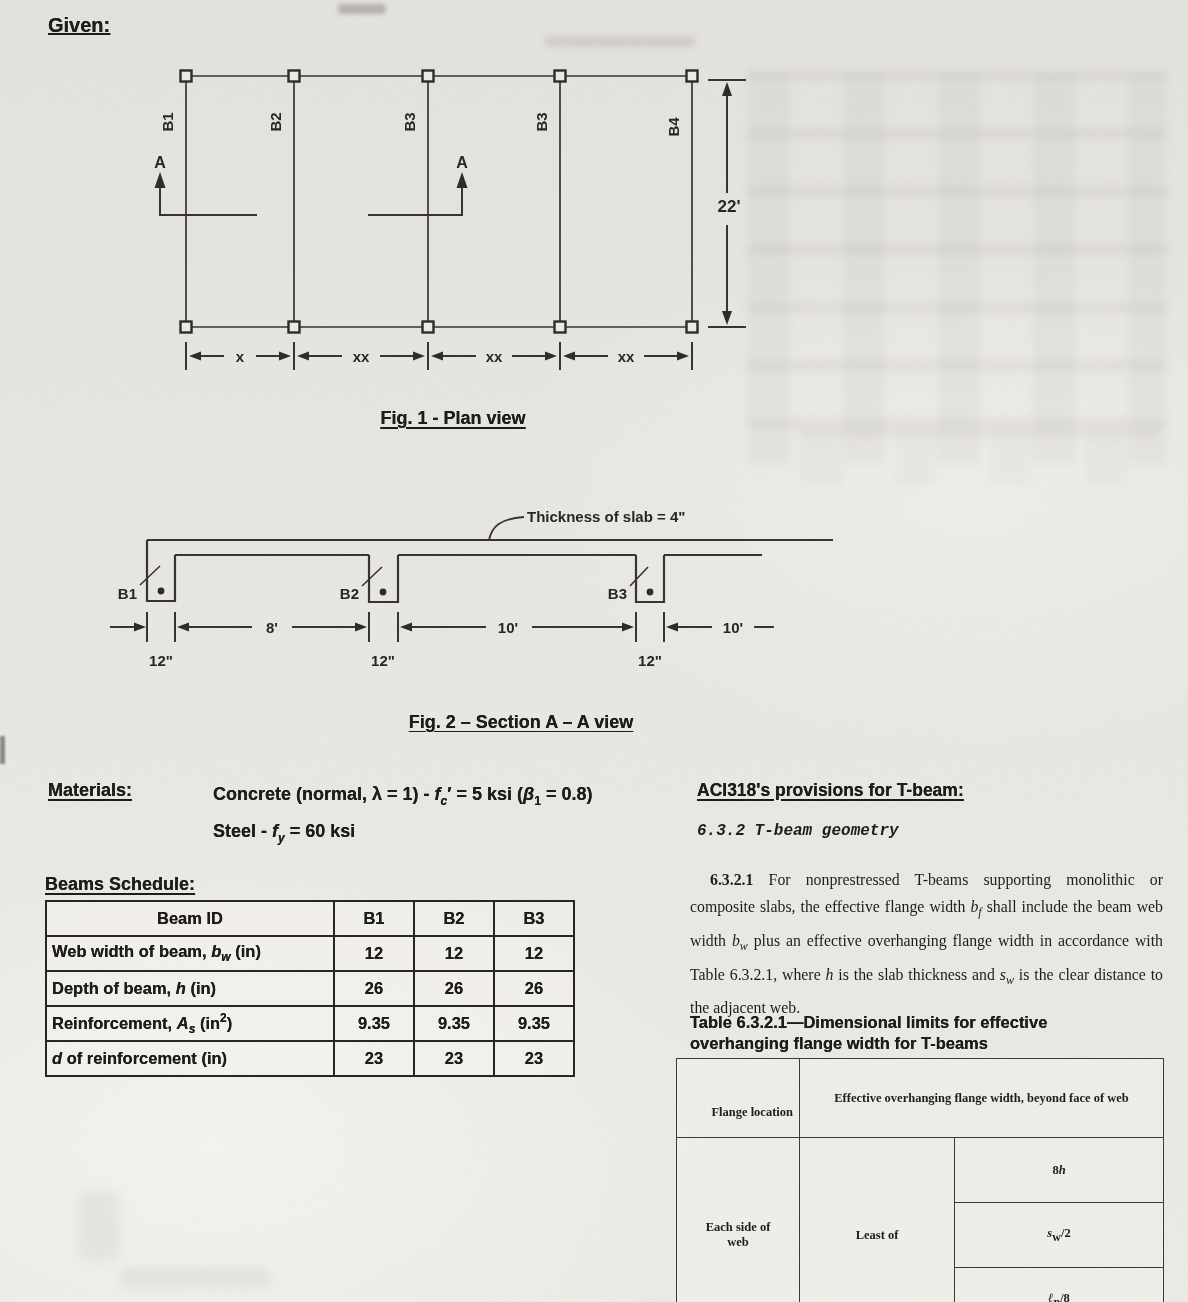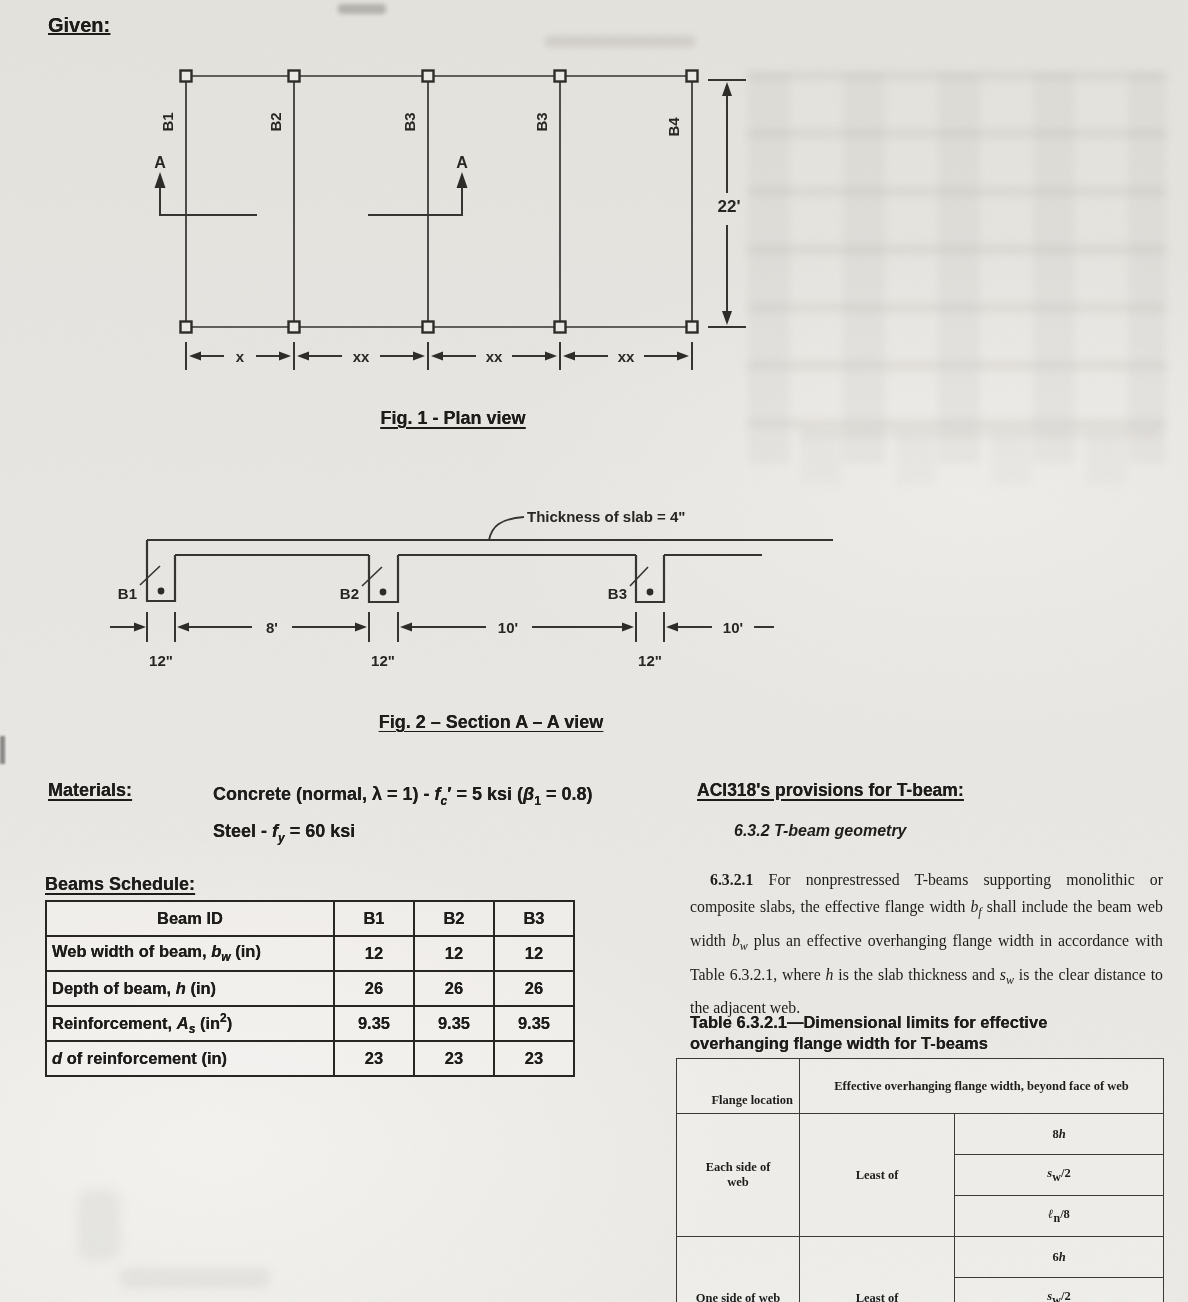--- a/index.html
+++ b/index.html
@@ -27,25 +27,25 @@
   sub{font-size:12px;}
   sup{font-size:12px;}
   
   table{border-collapse:collapse;}
   .bs-table{font-size:16.5px;font-weight:bold;text-shadow:0 0 0.5px currentColor;}
   .bs-table td{border:2.2px solid #262421;height:25px;padding:4px 5px;background:rgba(248,247,244,0.45);}
   .bs-table td.lbl{text-align:left;width:276px;}
   .bs-table td.ctr{text-align:center;width:68px;}
   
   .aci-head{font-size:17.5px;}
-  .aci-sec{font-family:Liberation Sans, sans-serif;font-weight:bold;font-style:italic;font-size:16px;margin-left:37px;}
+  .aci-sec{font-family:Liberation Mono, monospace;font-weight:bold;font-style:italic;font-size:16px;}
   .aci-par{font-family:"Liberation Serif",serif;font-size:15.8px;line-height:27.4px;text-align:justify;text-indent:20px;width:473px;}
   .aci-cap{font-size:16.5px;line-height:21px;}
   .aci-table{font-family:"Liberation Serif",serif;font-size:12.5px;font-weight:bold;}
-  .aci-table td,.aci-table th{border:1.6px solid #3b3835;padding:5px 6px;text-align:center;vertical-align:middle;background:rgba(247,246,243,0.35);}
+  .aci-table td,.aci-table th{border:1.6px solid #3b3835;padding:17px 6px;text-align:center;vertical-align:middle;background:rgba(247,246,243,0.35);}
   .aci-table th{font-weight:bold;}
   .aci-table .hcol1{vertical-align:bottom;text-align:right;width:110px;height:44px;}
   .aci-table .c2{width:142px;}
   .aci-table .c3{width:196px;}
   .aci-table .lim{height:30px;}
   
   .ghost{
     background-image:
       repeating-linear-gradient(90deg, rgba(0,0,0,0.06) 0 42px, transparent 42px 95px),
       repeating-linear-gradient(180deg, rgba(110,105,98,0.22) 0 7px, transparent 7px 58px);
@@ -155,21 +155,21 @@
       <polygon class="ah" points="594,132 582,127.5 582,136.5"></polygon>
     <polygon class="ah" points="626,132 638,127.5 638,136.5"></polygon>
     <text x="232" y="138" font-size="15" text-anchor="middle">8'</text>
     <text x="468" y="138" font-size="15" text-anchor="middle">10'</text>
     <text x="693" y="138" font-size="15" text-anchor="middle">10'</text>
     <text x="121" y="171" font-size="15" text-anchor="middle">12"</text>
     <text x="343" y="171" font-size="15" text-anchor="middle">12"</text>
     <text x="610" y="171" font-size="15" text-anchor="middle">12"</text>
   </g>
 </svg>
-<div class="abs bold-sans underl caption" style="left:336px;top:712px;width:310px;text-decoration:underline;">Fig. 2 – Section A – A view</div>
+<div class="abs bold-sans underl caption" style="left:366px;top:712px;width:310px;text-decoration:underline;">Fig. 2 – Section A – A view</div>
 
 <div class="abs bold-sans underl" style="left:48px;top:780px;font-size:18px;">Materials:</div>
 <div class="abs materials-text" style="left:213px;top:779px;">
   <div><span>Concrete (normal, λ = 1) - </span><i>f</i><sub><i>c</i></sub><span>′ = 5 ksi (</span><i>β</i><sub>1</sub><span> = 0.8)</span></div>
   <div><span>Steel - </span><i>f</i><sub><i>y</i></sub><span> = 60 ksi</span></div>
 </div>
 
 <div class="abs bold-sans underl" style="left:45px;top:874px;font-size:18px;">Beams Schedule:</div>
 <table class="abs bs-table" style="left:45px;top:900px;">
   <tbody>

